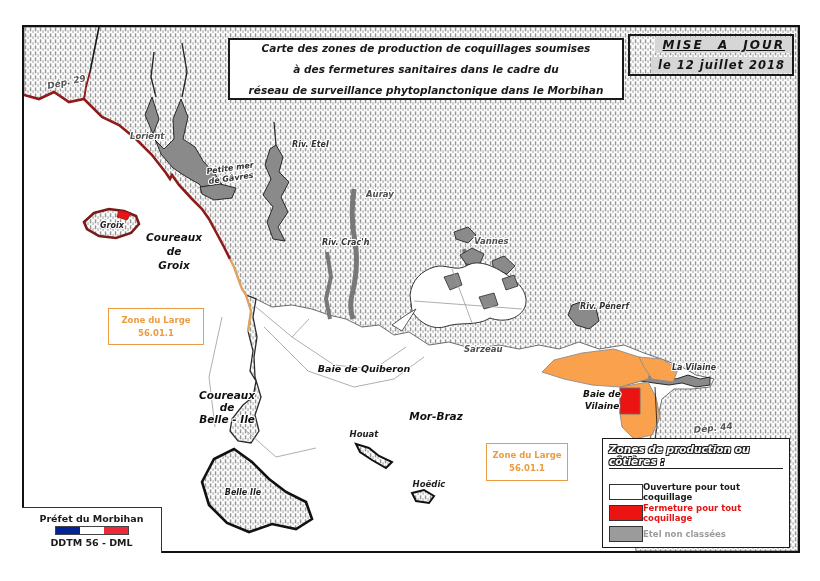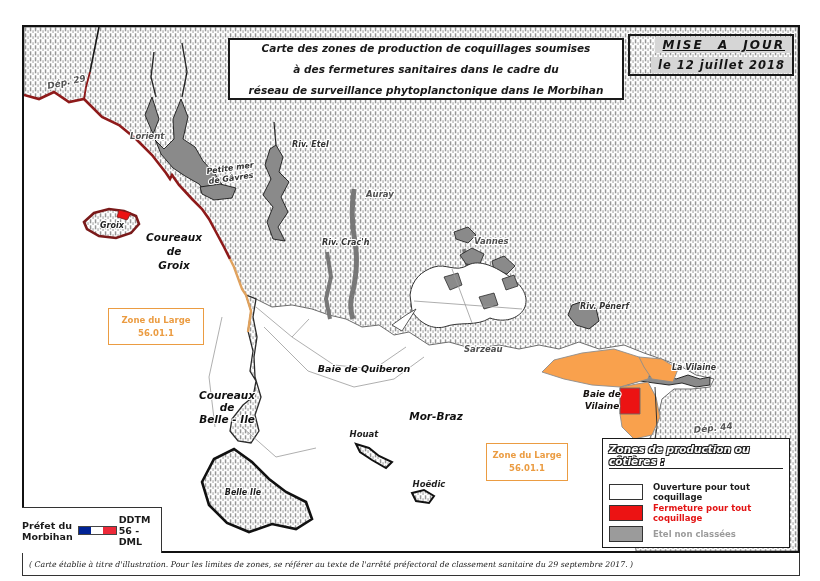--- a/index.html
+++ b/index.html
@@ -26,29 +26,29 @@
               display:flex;flex-direction:column;justify-content:center;align-items:flex-end;gap:4px;
               font-weight:bold;font-style:italic;color:#141414;}
   .update-box .l1{background:#d6d6d6;padding:1px 7px;font-size:12px;letter-spacing:2px;word-spacing:8px;
                   text-decoration:underline;}
   .update-box .l2{background:#d6d6d6;padding:1px 7px;font-size:11.5px;letter-spacing:1px;}
   .legend-box{left:602px;top:438px;width:188px;height:110px;background:#fff;border:1.5px solid #1a1a1a;
               padding:4px 6px 2px 6px;}
   .legend-title{display:inline-block;font-size:10.5px;font-weight:bold;font-style:italic;color:#fff;
       text-shadow:-1px -1px 0 #222,1px -1px 0 #222,-1px 1px 0 #222,1px 1px 0 #222,0 1px 0 #222,0 -1px 0 #222;
       border-bottom:1.5px solid #222;padding-bottom:1px;margin-bottom:12px;}
-  .legend-row{display:flex;align-items:center;gap:10px;height:21px;}
+  .legend-row{display:flex;align-items:center;height:21px;}
   .legend-swatch{width:32px;height:14px;border:1px solid #333;flex:0 0 auto;}
   .legend-label{font-size:8.5px;font-weight:bold;}
   .zone-box{border:1.5px solid #eb9c42;background:#fff;color:#eb9c42;font-weight:bold;
             font-size:8.5px;text-align:center;display:flex;flex-direction:column;justify-content:center;line-height:1.5;}
   .zone-box.z1{left:108px;top:308px;width:96px;height:37px;}
   .zone-box.z2{left:486px;top:443px;width:82px;height:38px;}
   .agency-box{left:22px;top:507px;width:140px;height:46px;background:#fff;border-top:1.2px solid #333;
-              border-right:1.2px solid #333;display:flex;align-items:center;
+              border-right:1.2px solid #333;display:flex;flex-direction:column;align-items:center;
               justify-content:center;gap:2px;}
   .agency-box .a1{font-size:9.5px;font-weight:bold;color:#1a1a1a;}
   .agency-box .a2{font-size:9.5px;font-weight:bold;color:#1a1a1a;}
   .flag{display:flex;width:72px;height:7px;border:1px solid #444;}
   .flag div{flex:1;}
   .caption-strip{left:22px;top:553px;width:778px;height:23px;border:1px solid #333;border-top:none;
                  display:flex;align-items:center;padding:0 6px;
                  font-family:"DejaVu Serif",serif;font-style:italic;font-size:7.8px;color:#222;}
 </style>
 </head>
@@ -190,17 +190,14 @@
   <div class="overlay agency-box">
     <span class="a1">Préfet du Morbihan</span>
     <div class="flag">
       <div style="background: rgb(0, 35, 149);"></div>
       <div style="background: rgb(255, 255, 255);"></div>
       <div style="background: rgb(237, 41, 57);"></div>
     </div>
     <span class="a2">DDTM 56 - DML</span>
   </div>
 
-  <div class="overlay caption-strip">
-    <span>( Carte établie à titre d'illustration. Pour les limites de zones, se référer au texte de l'arrêté préfectoral de classement sanitaire du 29 septembre 2017. )</span>
-  </div>
 
 </div>
 
 </body></html>

